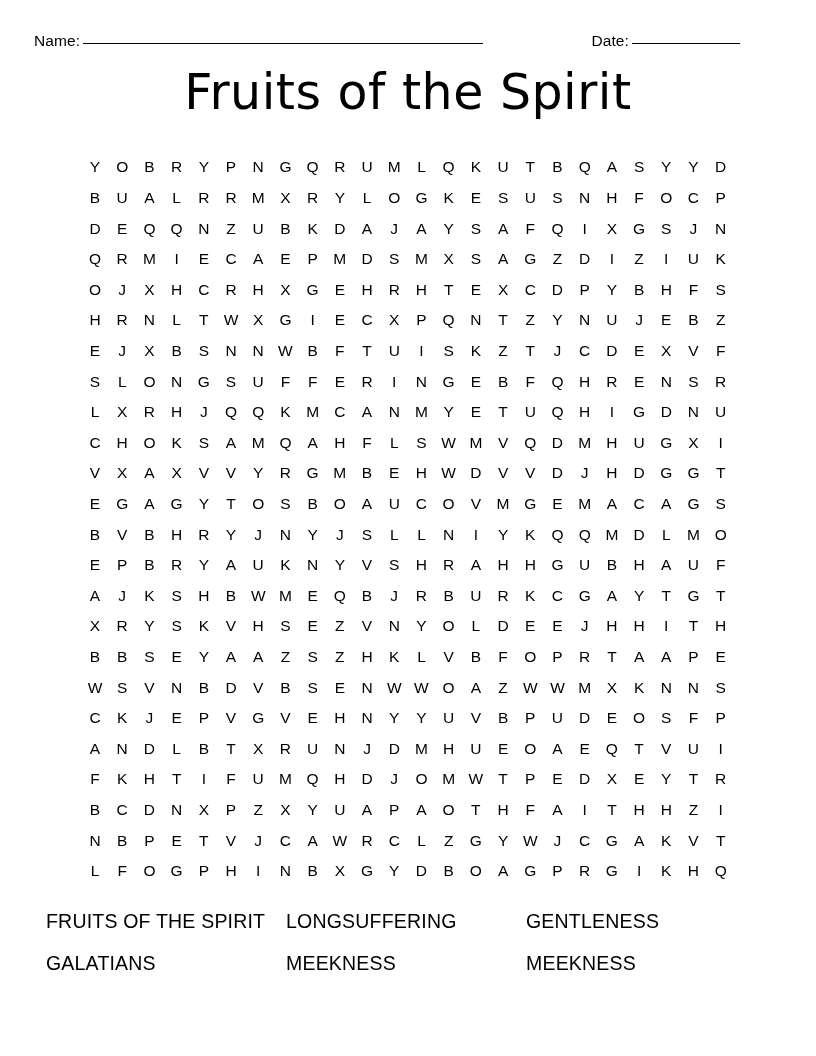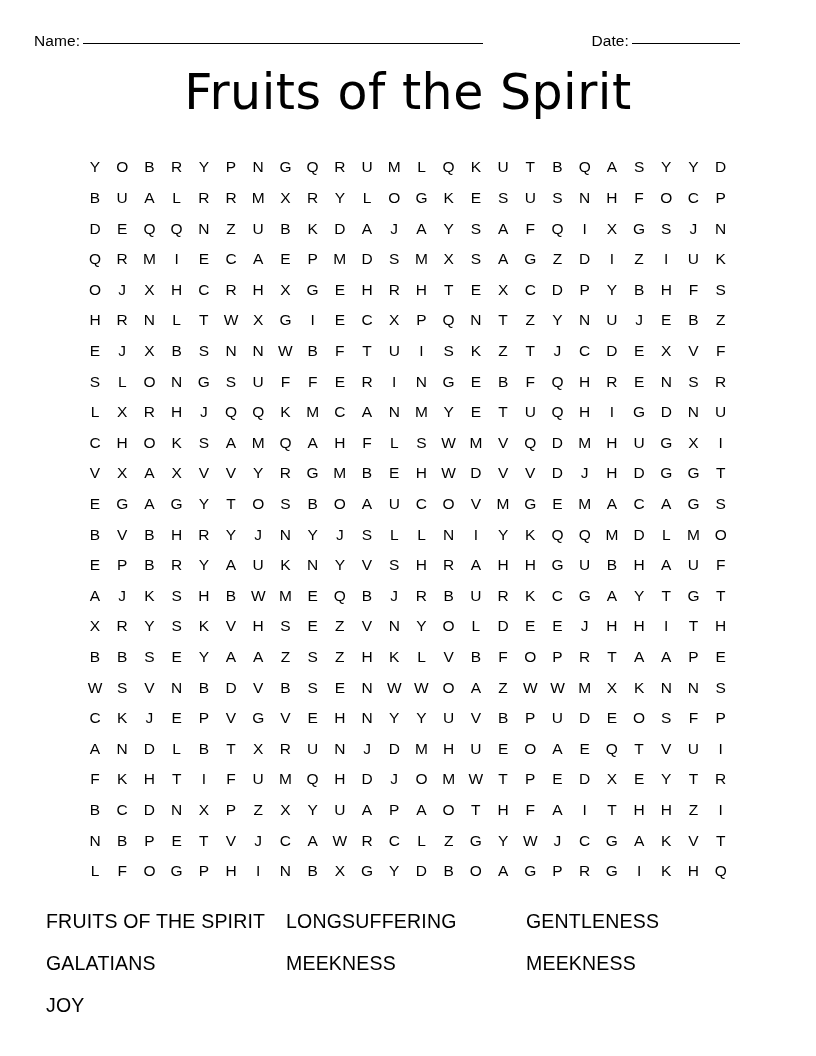--- a/index.html
+++ b/index.html
@@ -747,17 +747,16 @@
       </div>
     </div>
 
   <div class="wordlist">
       <div class="word">FRUITS OF THE SPIRIT</div>
       <div class="word">LONGSUFFERING</div>
       <div class="word">GENTLENESS</div>
       <div class="word">GALATIANS</div>
       <div class="word">MEEKNESS</div>
       <div class="word">MEEKNESS</div>
-      <div class="word">JOY</div>
       <div class="word empty"></div>
     </div>
 
 </div>
 
 </body></html>

